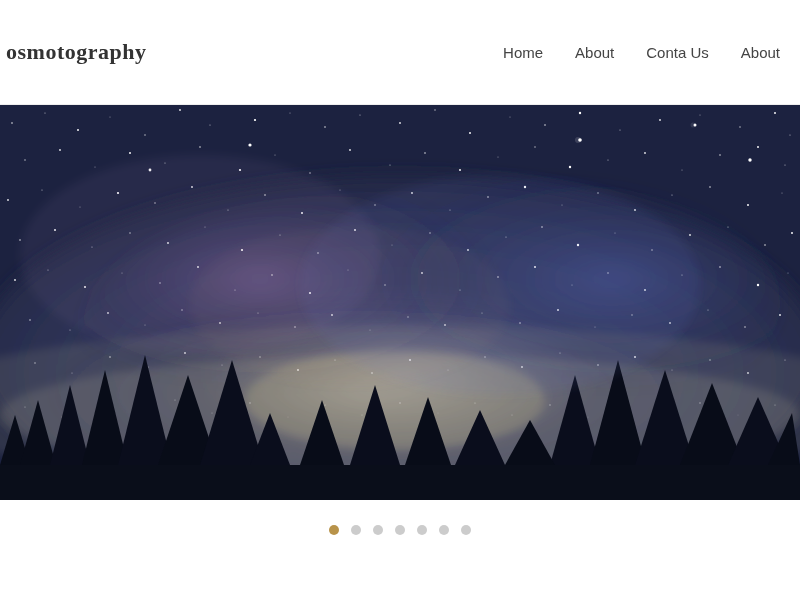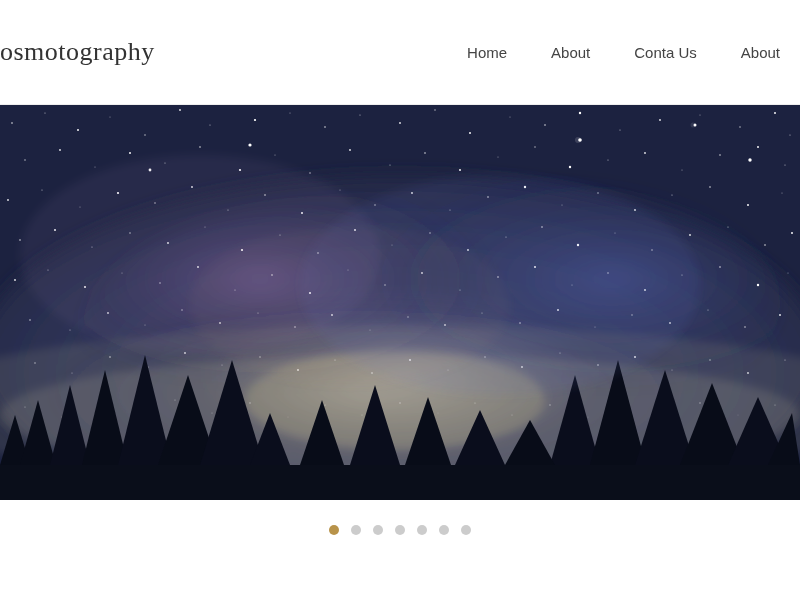--- a/index.html
+++ b/index.html
@@ -21,31 +21,31 @@
       display: flex;
       align-items: center;
       justify-content: space-between;
       padding: 0 20px 0 0;
       height: 105px;
       background: #fff;
       border-bottom: 1px solid #eee;
     }
 
     .logo {
-      font-size: 26px;
-      font-weight: 400;
+      font-size: 22px;
+      font-weight: 700;
       color: #333;
       letter-spacing: 0.5px;
-      padding-left: 0;
+      padding-left: 6px;
     }
 
     .nav {
       display: flex;
       align-items: center;
-      gap: 44px;
+      gap: 32px;
     }
 
     .nav-item {
       font-size: 15px;
       color: #444;
       text-decoration: none;
       cursor: pointer;
       font-family: Arial, sans-serif;
       font-weight: 400;
     }

